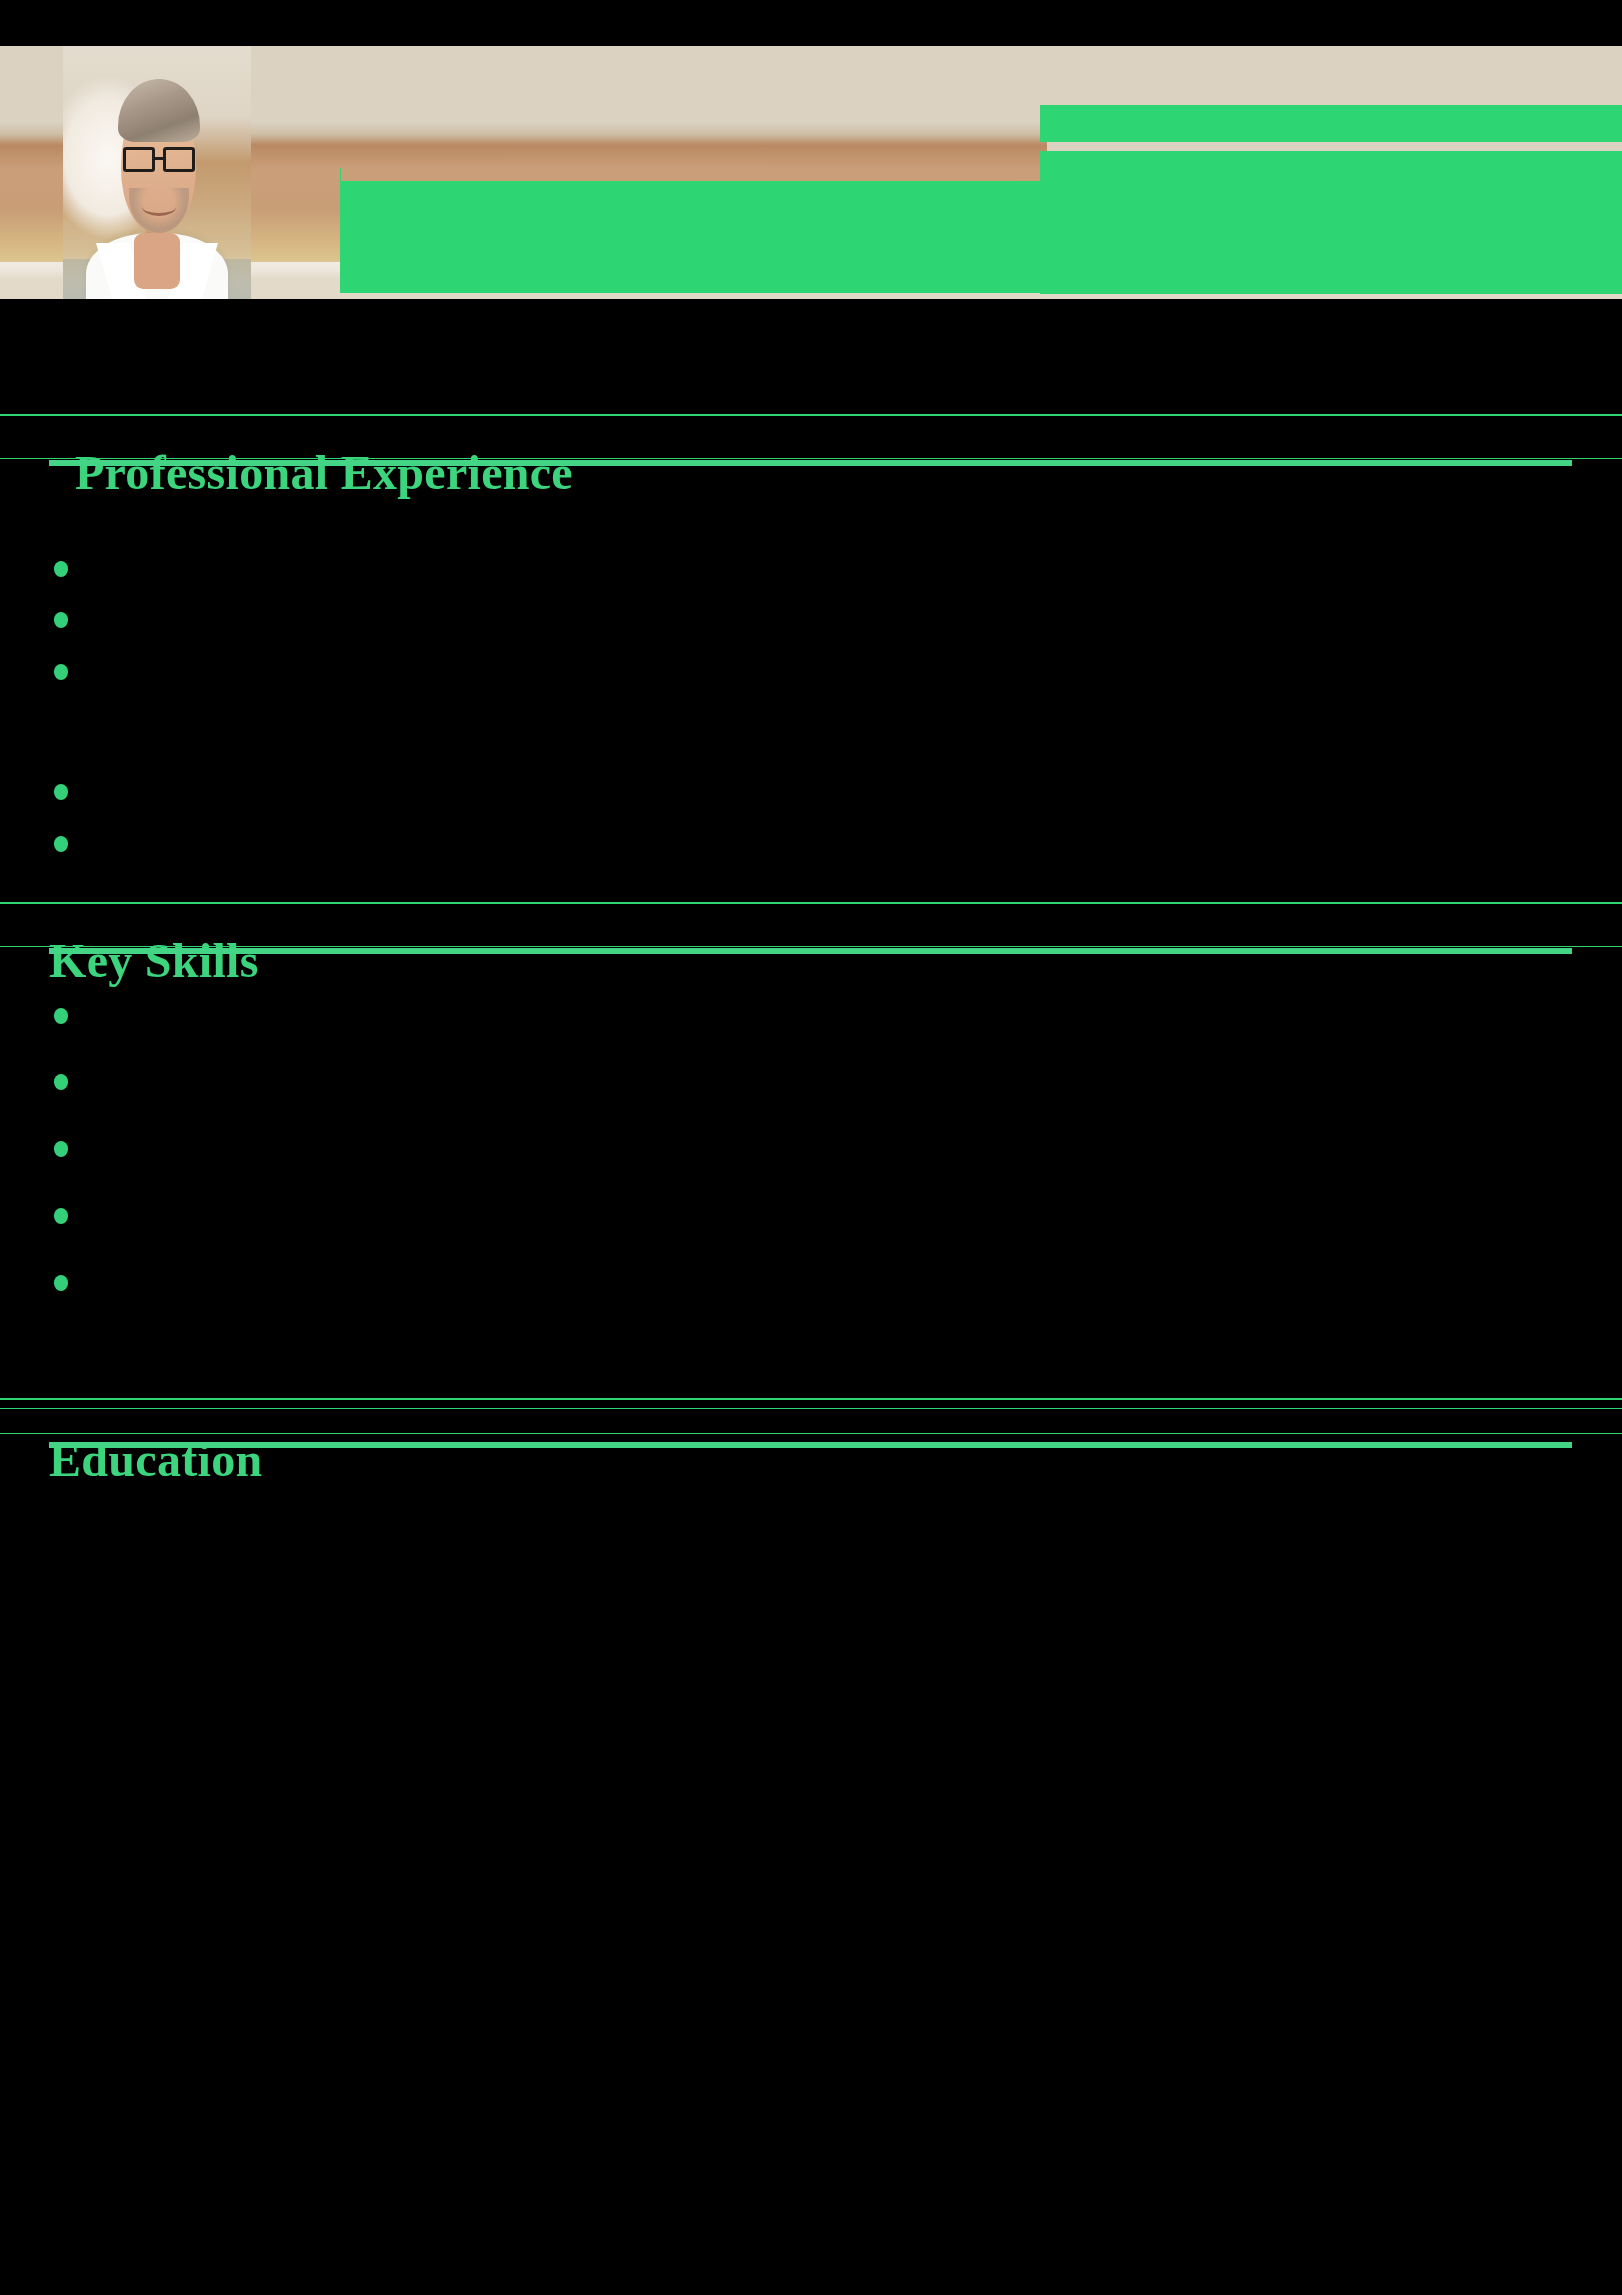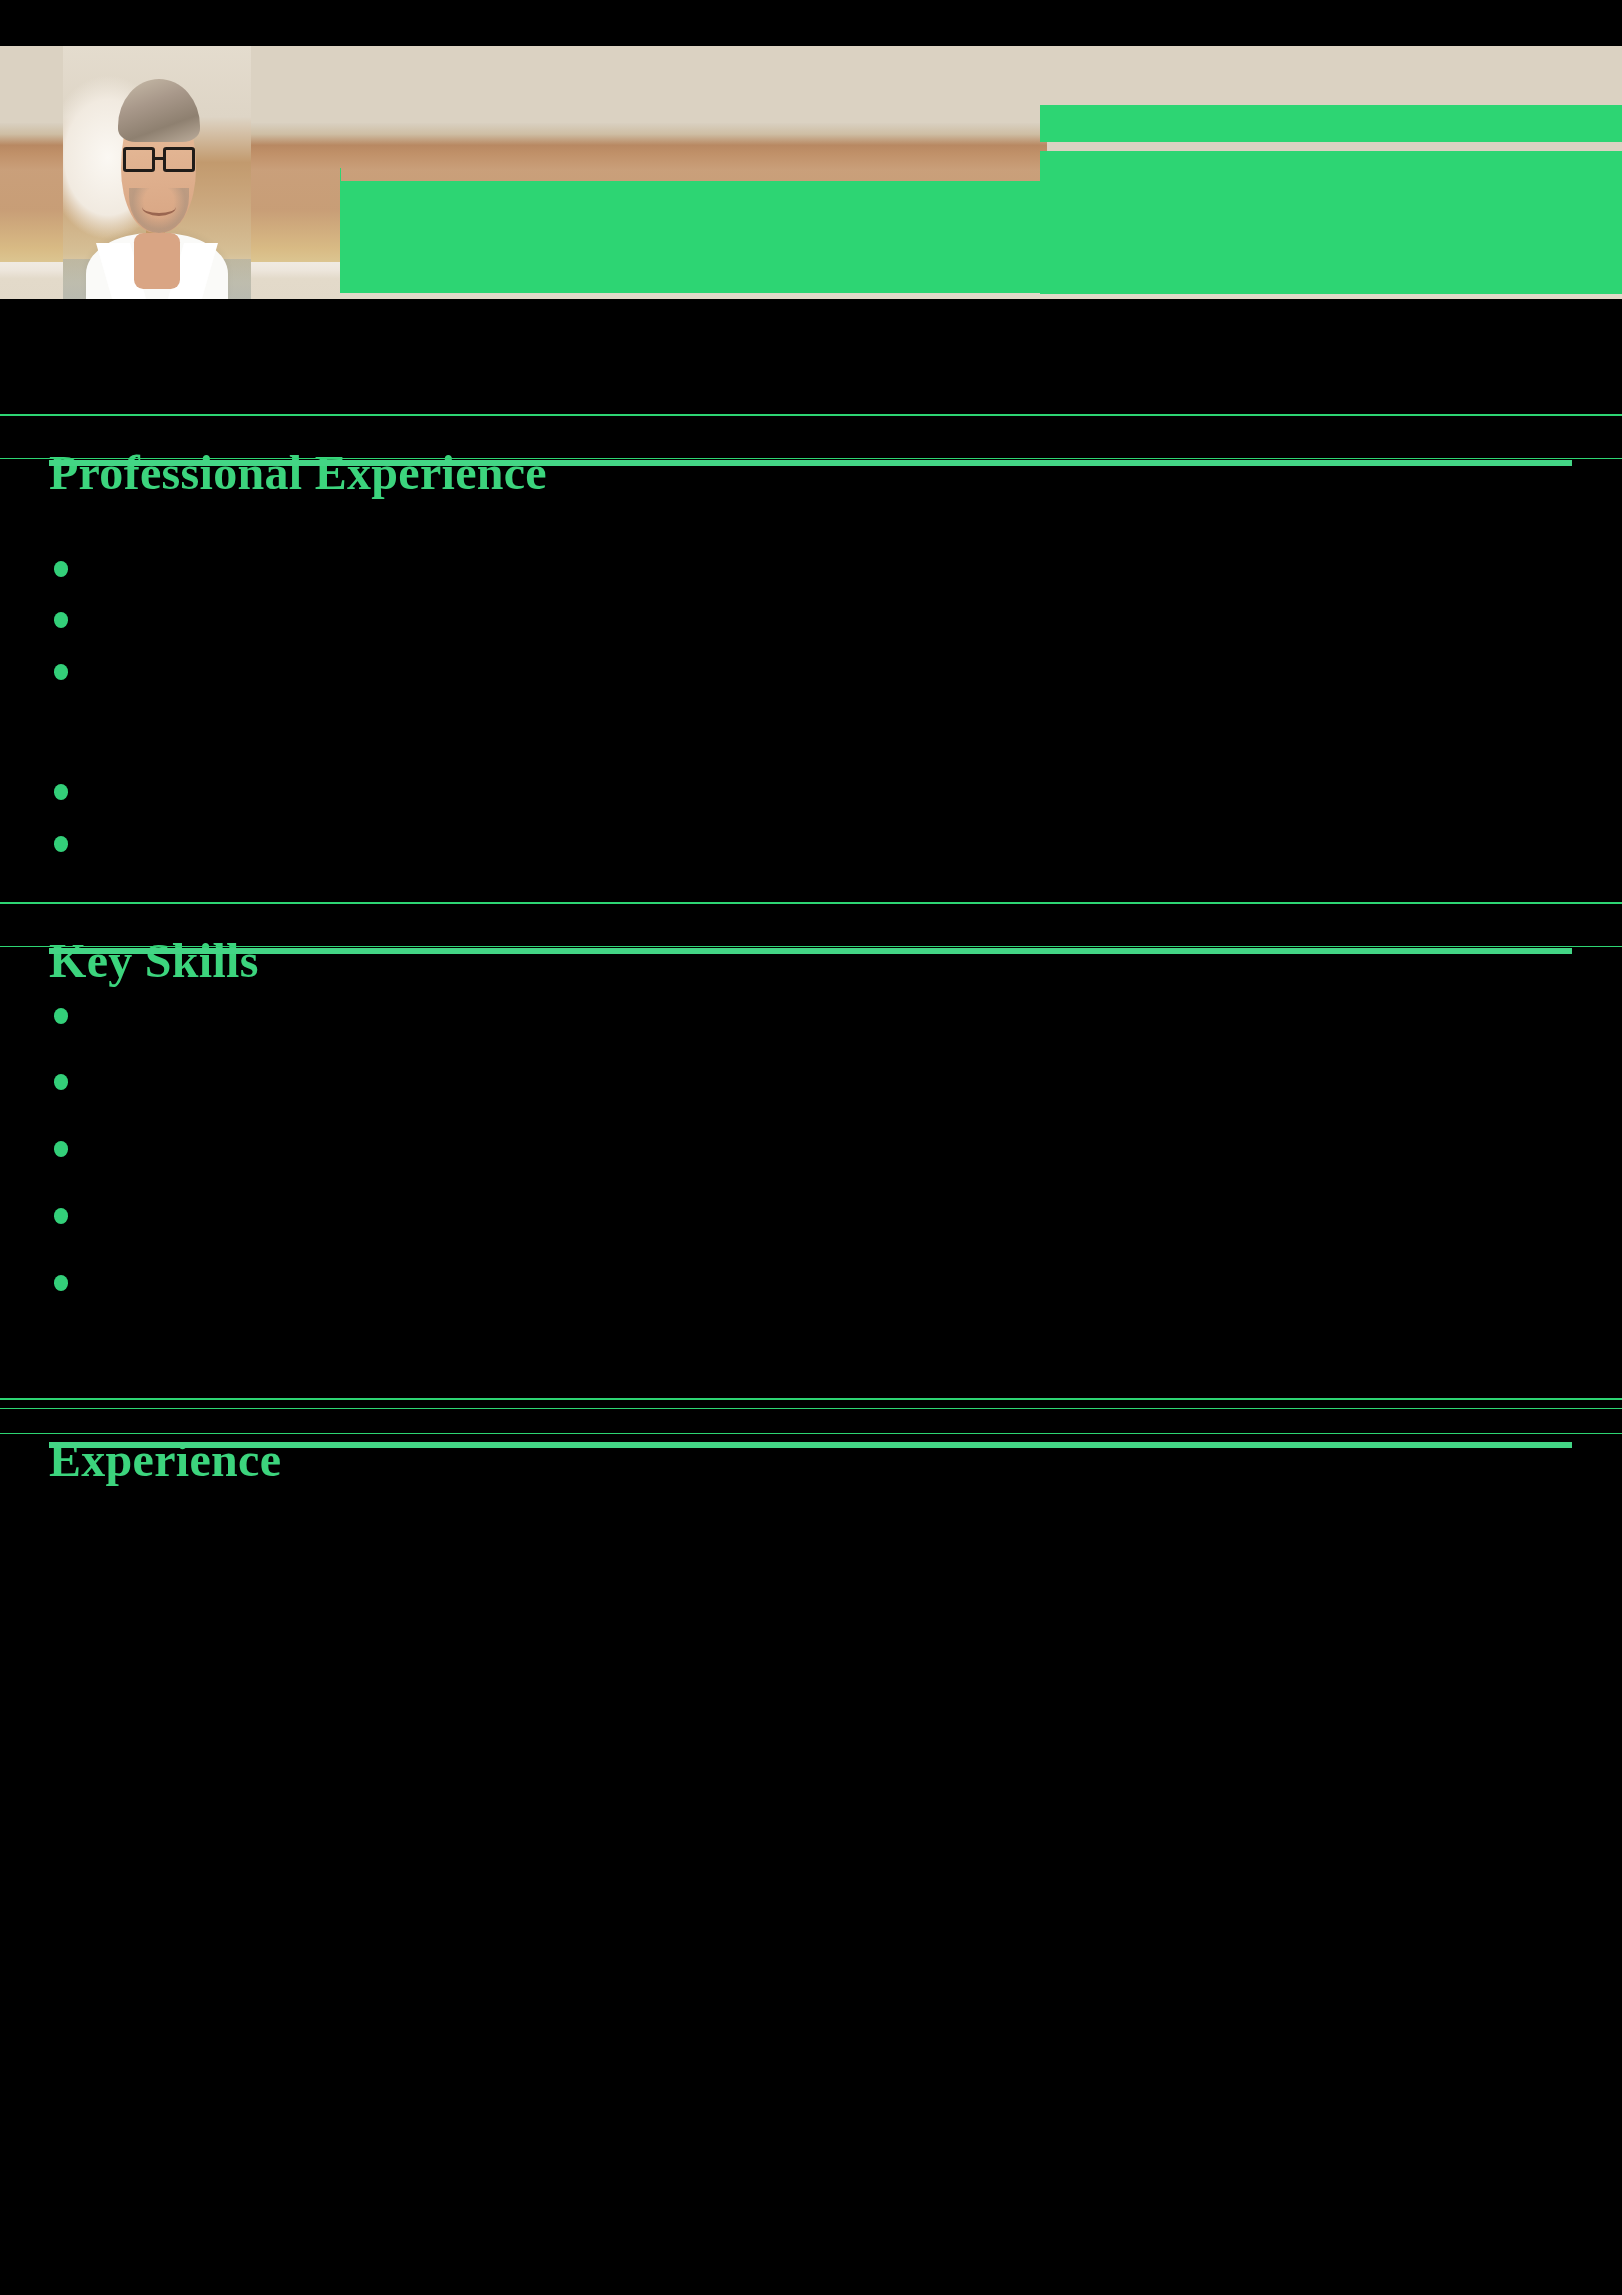--- a/index.html
+++ b/index.html
@@ -283,21 +283,21 @@
   </div>
 
   <div class="redact" id="redact-a"></div>
   <div class="redact" id="redact-b"></div>
   <div class="redact" id="redact-c"></div>
   <div class="redact" id="redact-d"></div>
 </div>
 
 <div class="section" style="top:0;height:0;">
   <div class="rule-top" style="top:414px;"></div>
-  <h2 class="section-heading" style="top:407px;">Professional Experience</h2>
+  <h2 class="section-heading" style="top:407px;margin-left:26px;">Professional Experience</h2>
   <div class="rule-bottom-thin" style="top:458px;"></div>
   <div class="rule-bottom-thick" style="top:460px;"></div>
 
   <div>
     <div class="bullet-dot" style="top:561px;left:54px;"></div>
     <div class="bullet-text" style="top:554px;"></div>
 
     <div class="bullet-dot" style="top:612px;left:54px;"></div>
     <div class="bullet-text" style="top:605px;"></div>
 
@@ -334,17 +334,17 @@
     <div class="bullet-text" style="top:1201px;"></div>
 
     <div class="bullet-dot" style="top:1275px;left:54px;"></div>
     <div class="bullet-text" style="top:1267px;"></div>
   </div>
 </div>
 
 <div class="section" style="top:0;height:0;">
   <div class="rule-top" style="top:1398px;"></div>
   <div class="rule-mid" style="top:1408px;"></div>
-  <h2 class="section-heading" style="top:1394px;">Experience</h2>
+  <h2 class="section-heading" style="top:1394px;">Education</h2>
   <div class="rule-bottom-thin" style="top:1433px;"></div>
   <div class="rule-bottom-thick" style="top:1442px;"></div>
 </div>
 
 
 </body></html>

